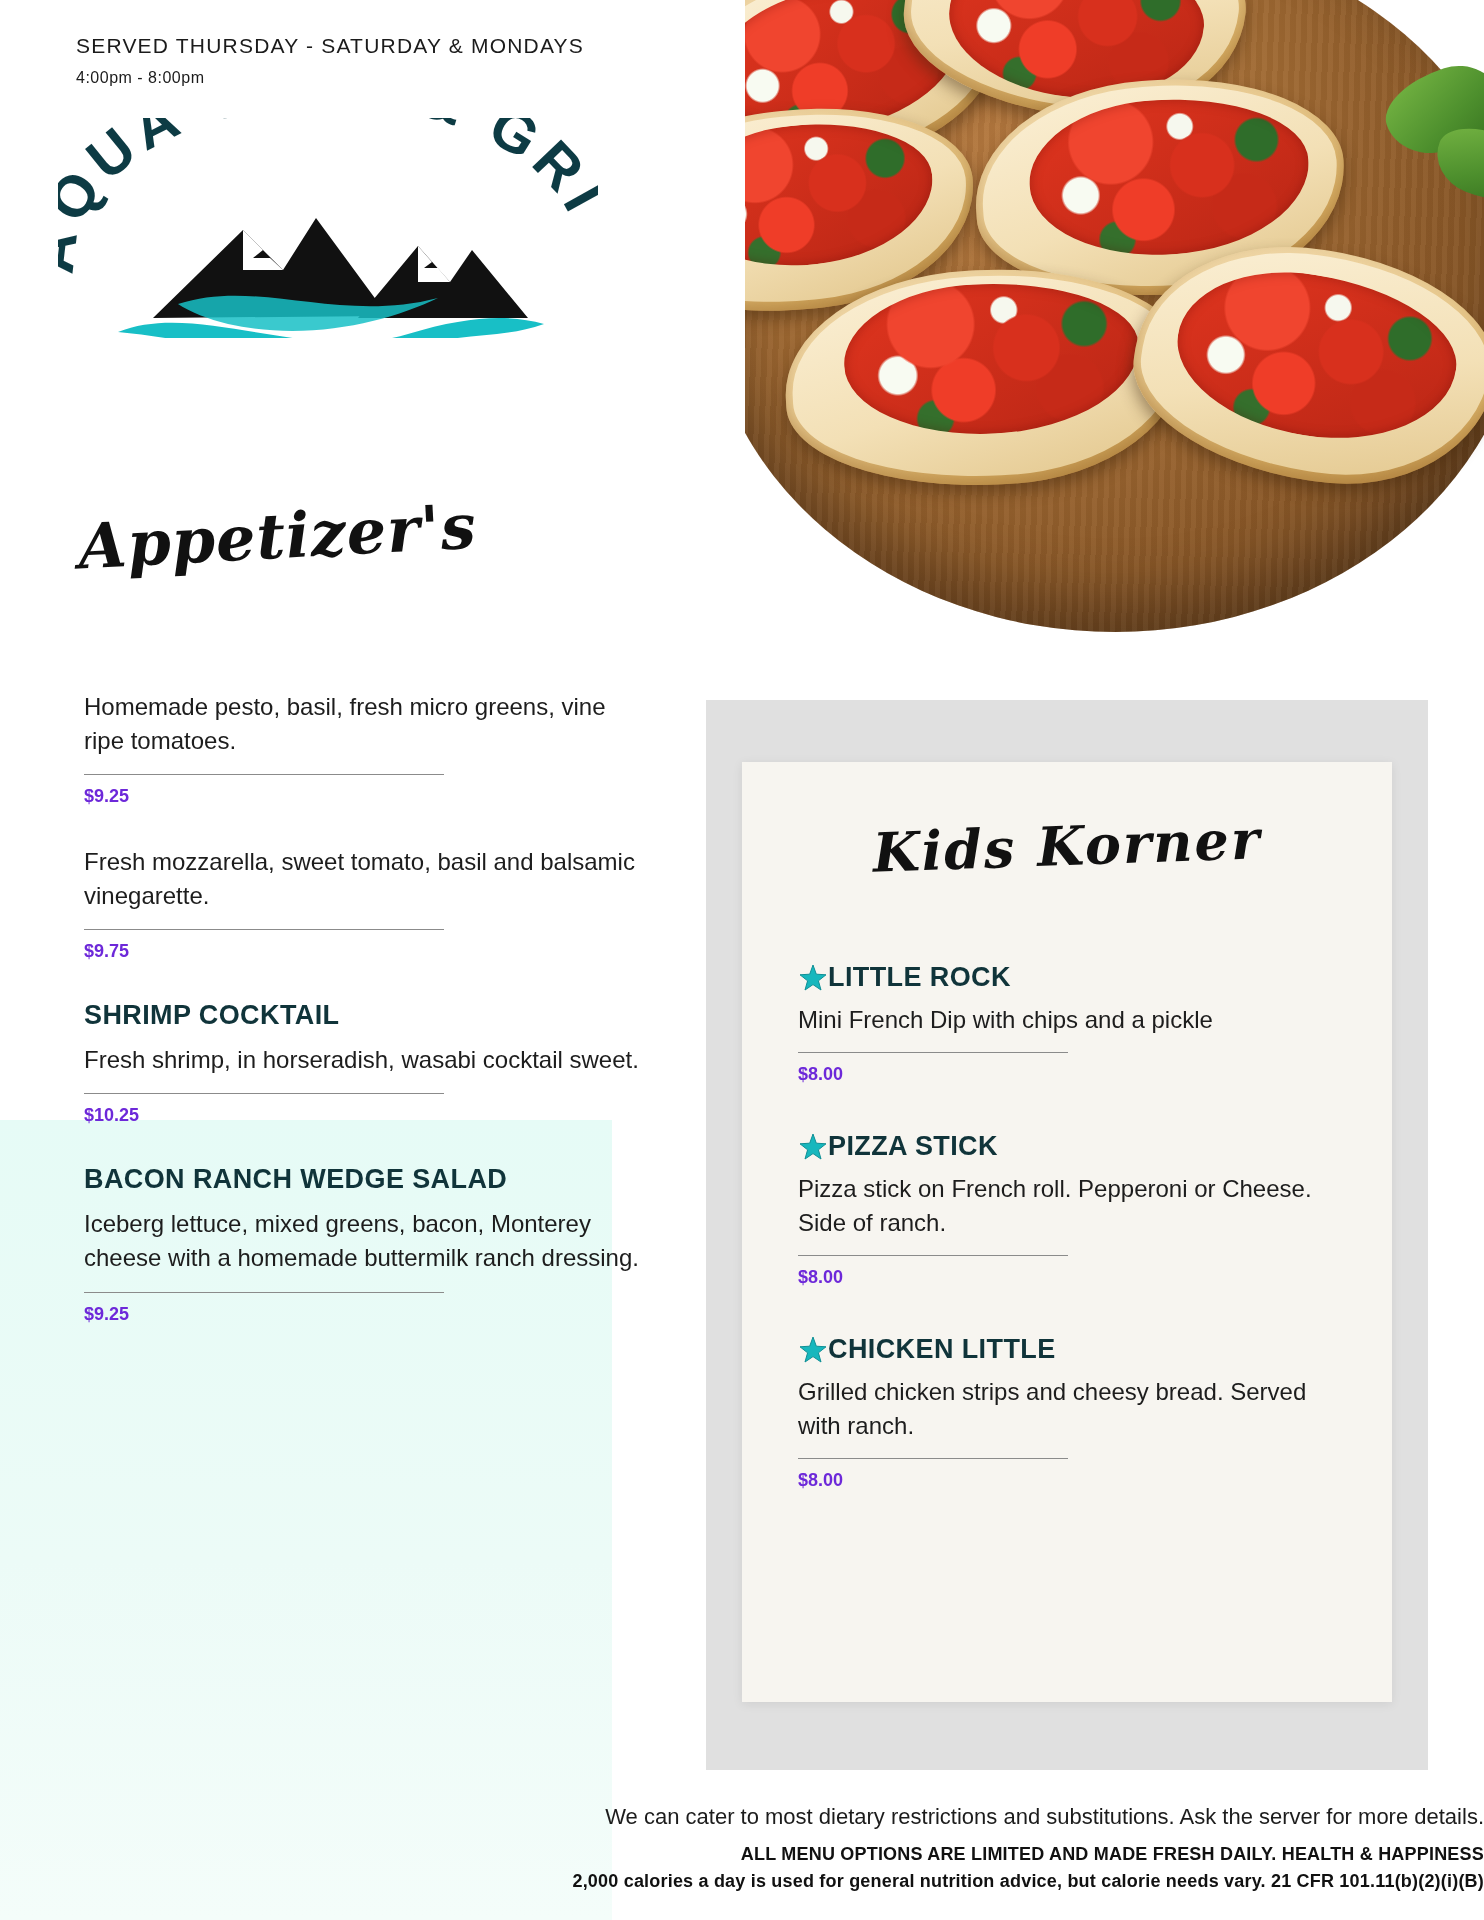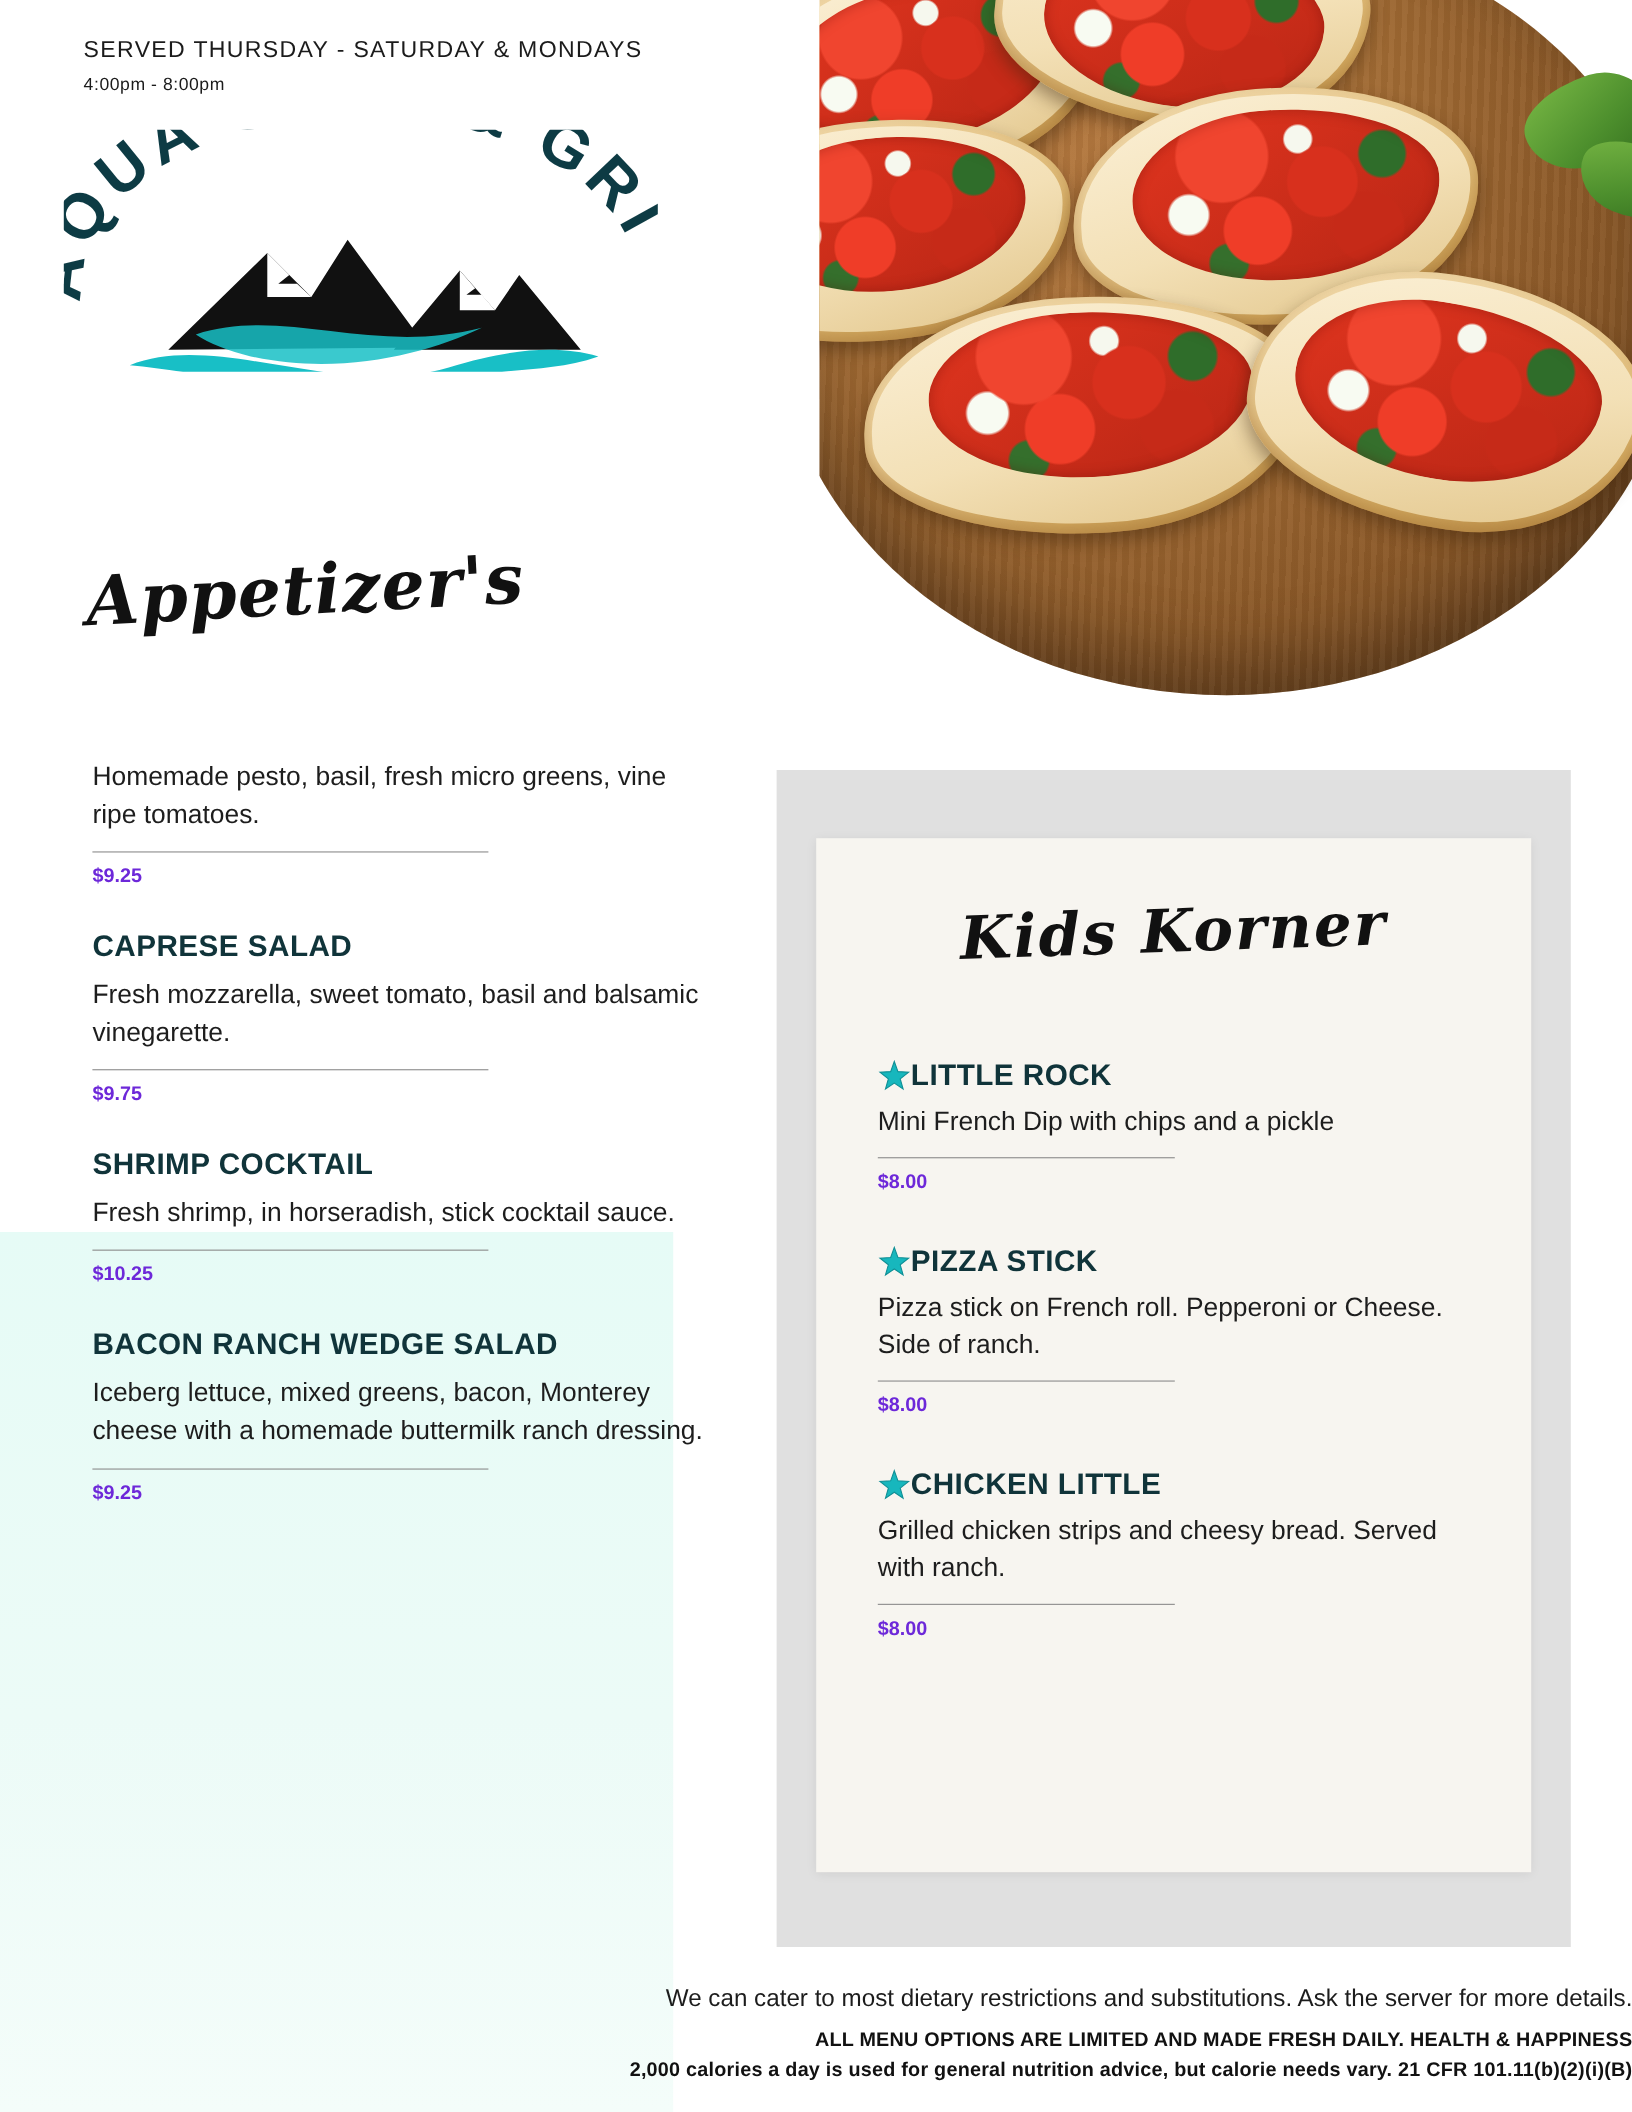--- a/index.html
+++ b/index.html
@@ -332,29 +332,28 @@
 
 <div class="left-col">
 
   <div class="item">
     <div class="item-desc">Homemade pesto, basil, fresh micro greens, vine ripe tomatoes.</div>
     <div class="rule"></div>
     <div class="price">$9.25</div>
   </div>
 
   <div class="item">
-    <div class="item-name">CAPRESE SALAD</div>
     <div class="item-desc">Fresh mozzarella, sweet tomato, basil and balsamic vinegarette.</div>
     <div class="rule"></div>
     <div class="price">$9.75</div>
   </div>
 
   <div class="item">
     <div class="item-name">SHRIMP COCKTAIL</div>
-    <div class="item-desc">Fresh shrimp, in horseradish, stick cocktail sauce.</div>
+    <div class="item-desc">Fresh shrimp, in horseradish, wasabi cocktail sweet.</div>
     <div class="rule"></div>
     <div class="price">$10.25</div>
   </div>
 
   <div class="item">
     <div class="item-name">BACON RANCH WEDGE SALAD</div>
     <div class="item-desc">Iceberg lettuce, mixed greens, bacon, Monterey cheese with a homemade buttermilk ranch dressing.</div>
     <div class="rule"></div>
     <div class="price">$9.25</div>
   </div>

